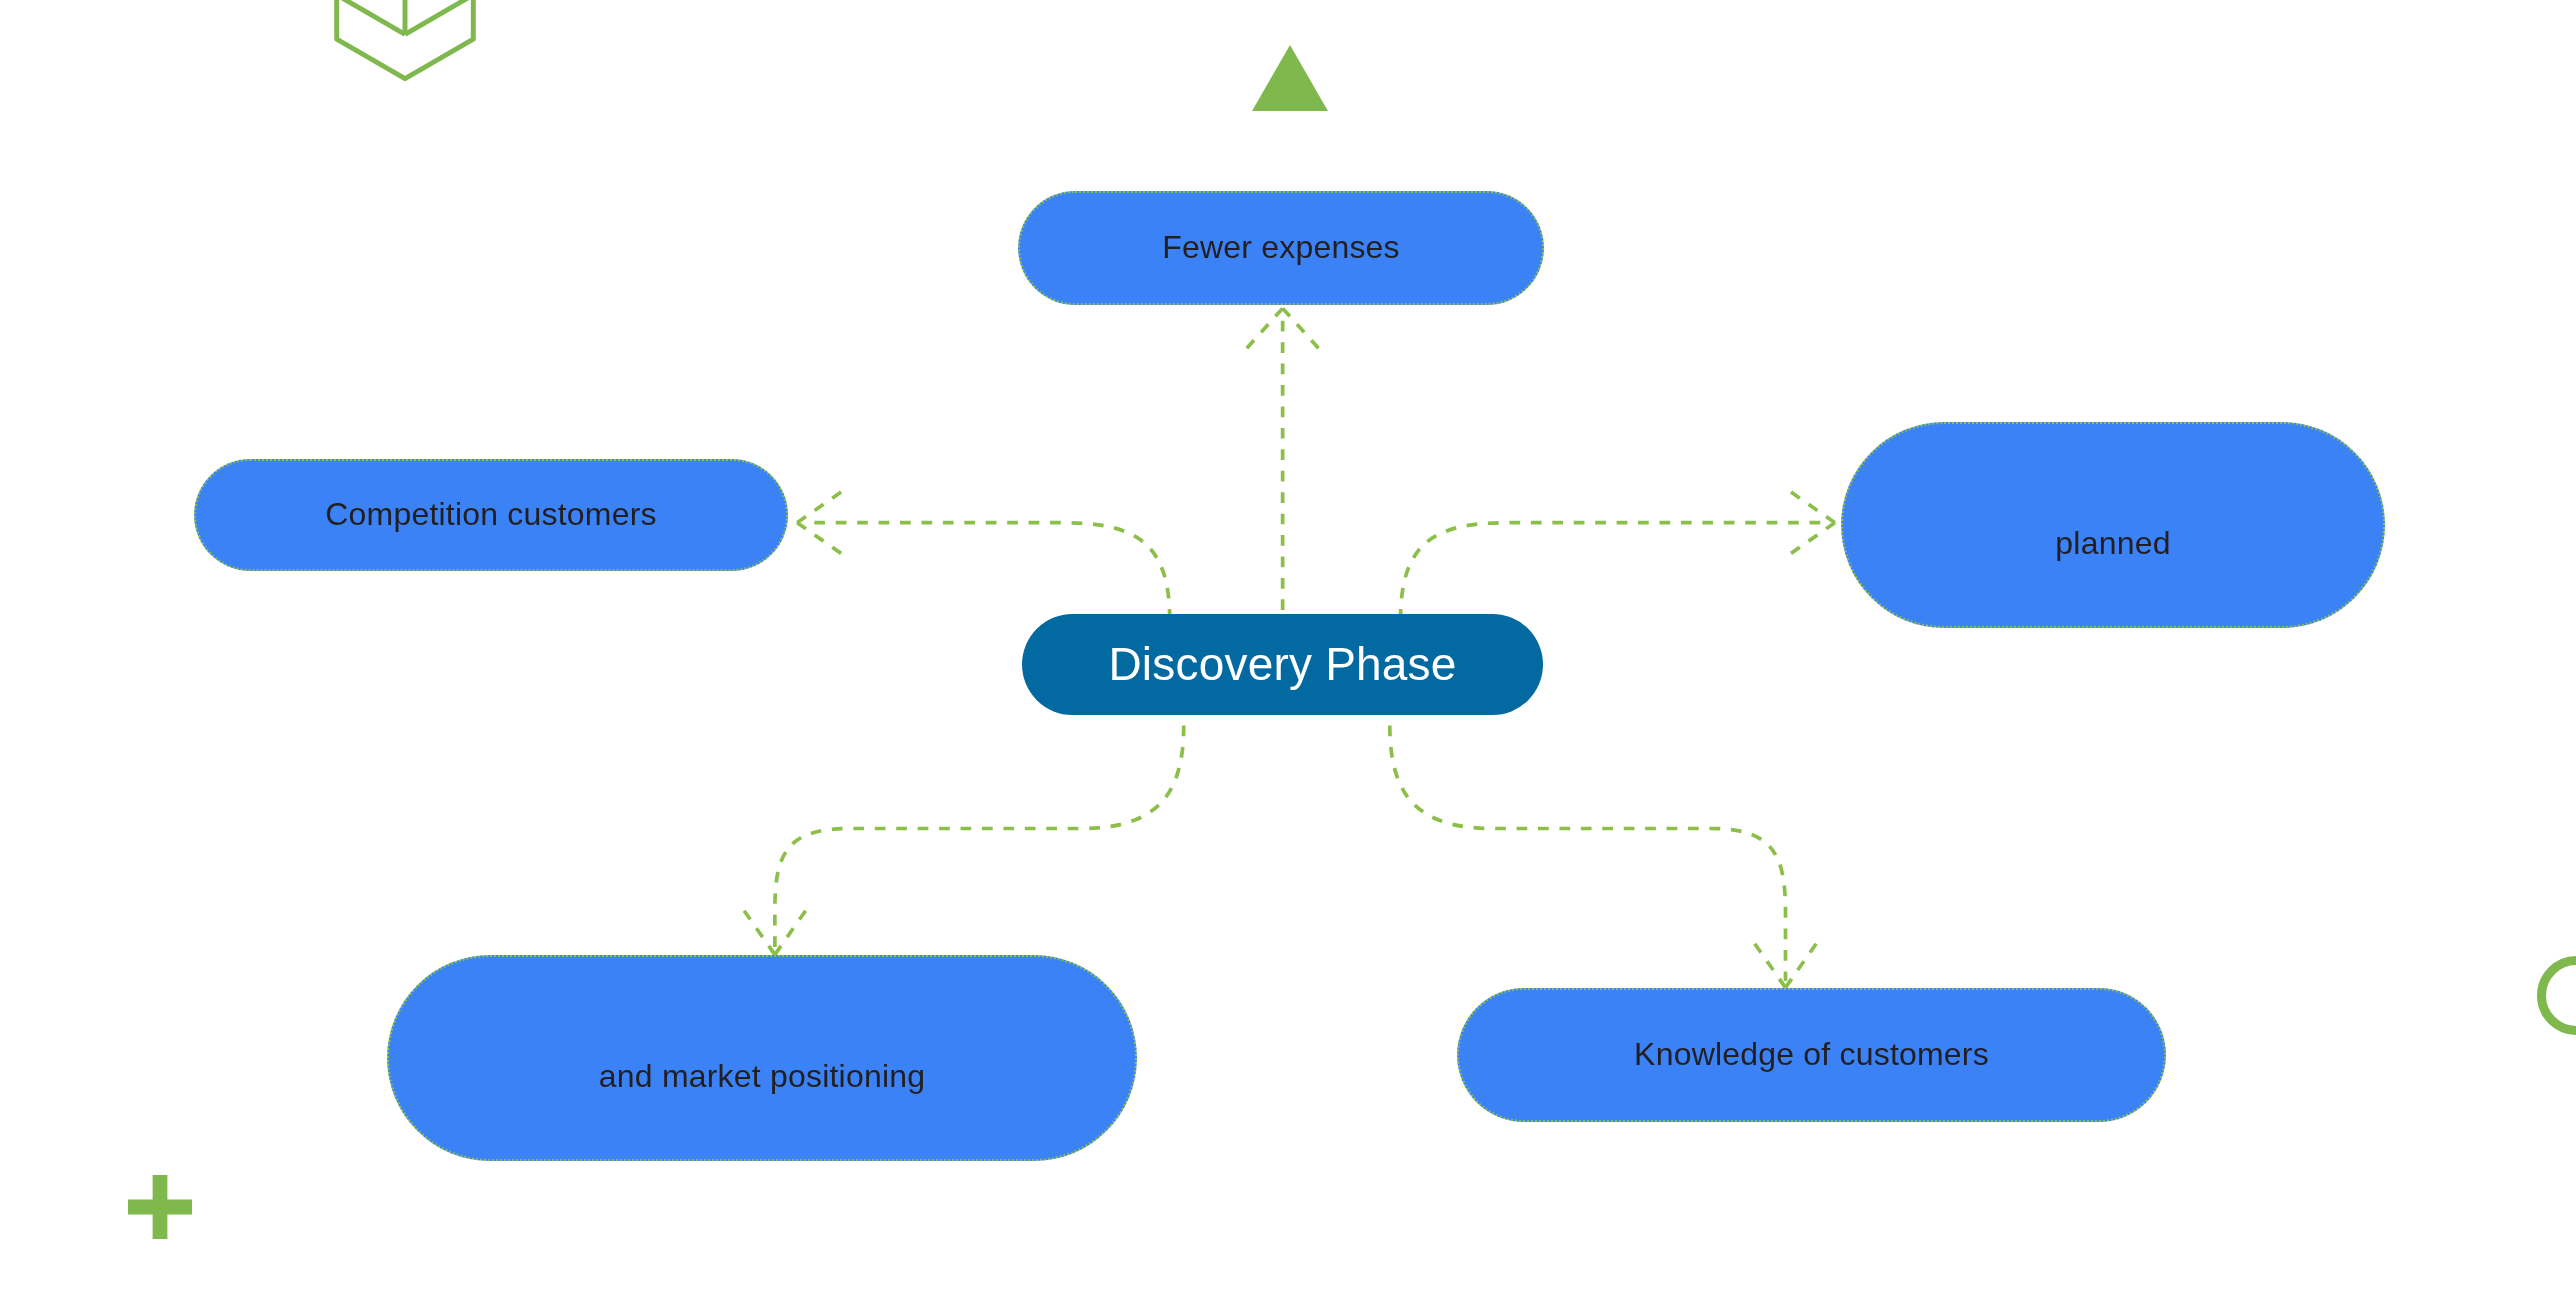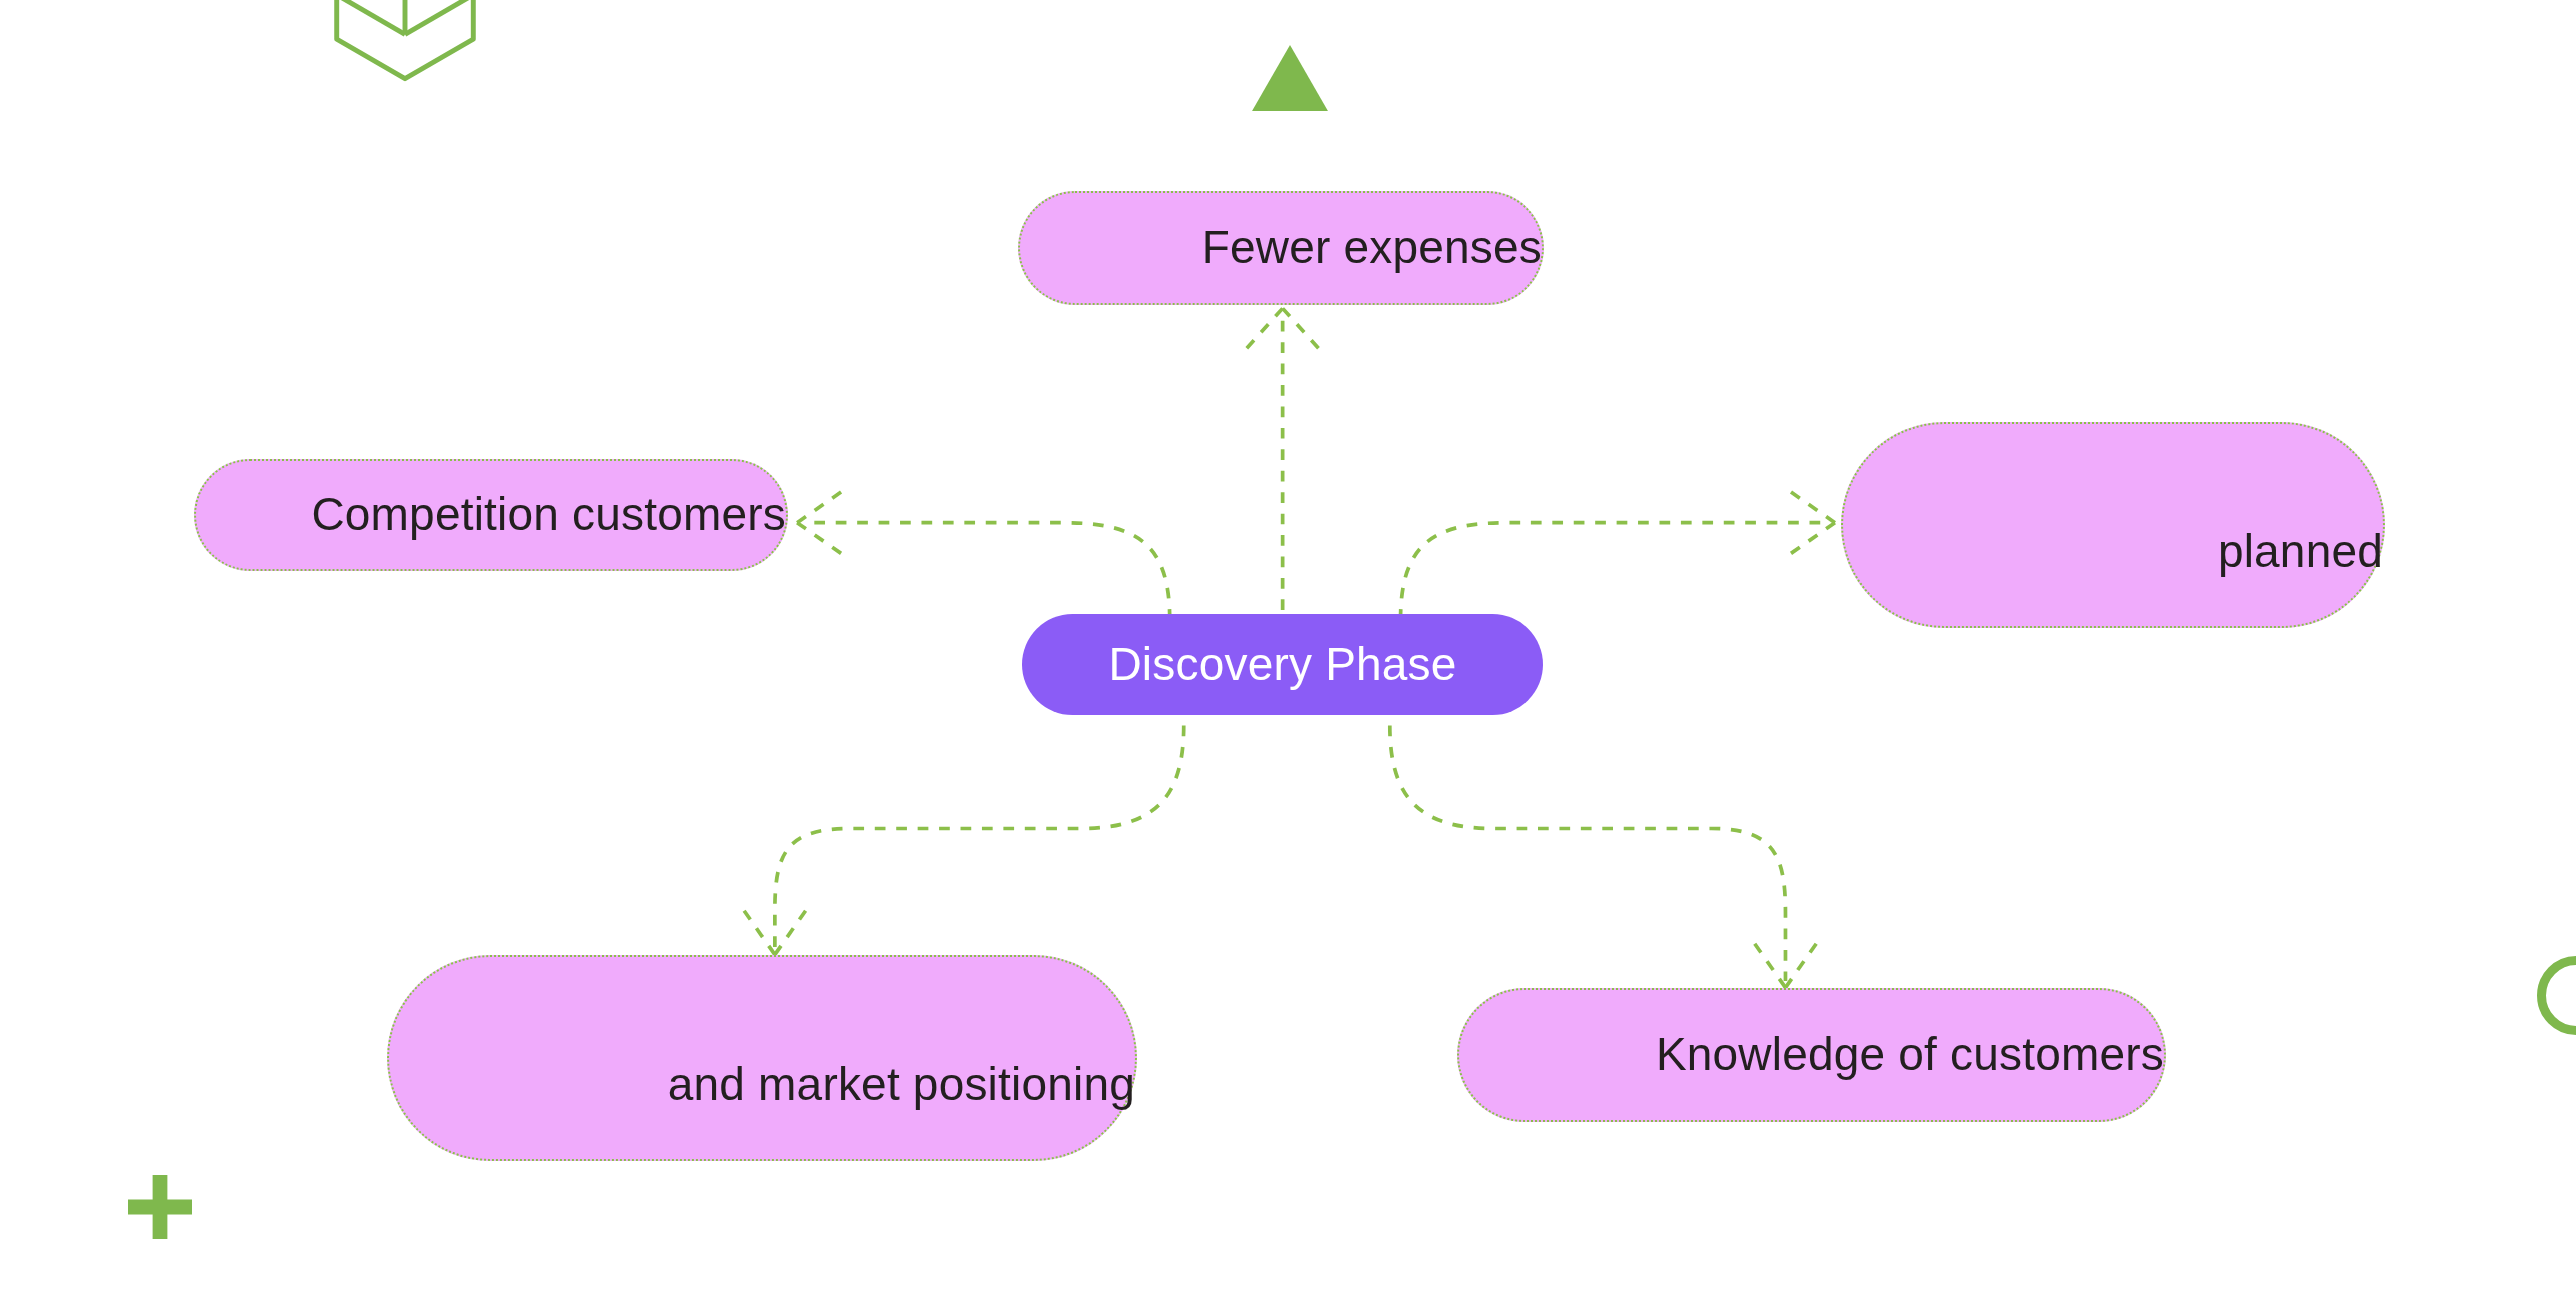--- a/index.html
+++ b/index.html
@@ -30,27 +30,26 @@
     box-sizing: border-box;
     display: flex;
     align-items: center;
     justify-content: center;
     text-align: center;
     color: #231f20;
     line-height: 1.17;
   }
   .node.leaf {
     border: 2.5px dotted #8cbf4a;
-    background: #f0abfc;
-    font-size: 46px;
+    background: #3b82f6;
+    font-size: 32px;
     letter-spacing: 0.2px;
-    justify-content: flex-end;
   }
   .node.central {
-    background: #8b5cf6;
+    background: #0369a1;
     color: #ffffff;
     font-size: 46px;
     border-radius: 51px;
     letter-spacing: 0.2px;
   }
   
   #node-fewer-expenses {
     left: 1018px; top: 191px; width: 526px; height: 114px;
     border-radius: 57px;
   }

